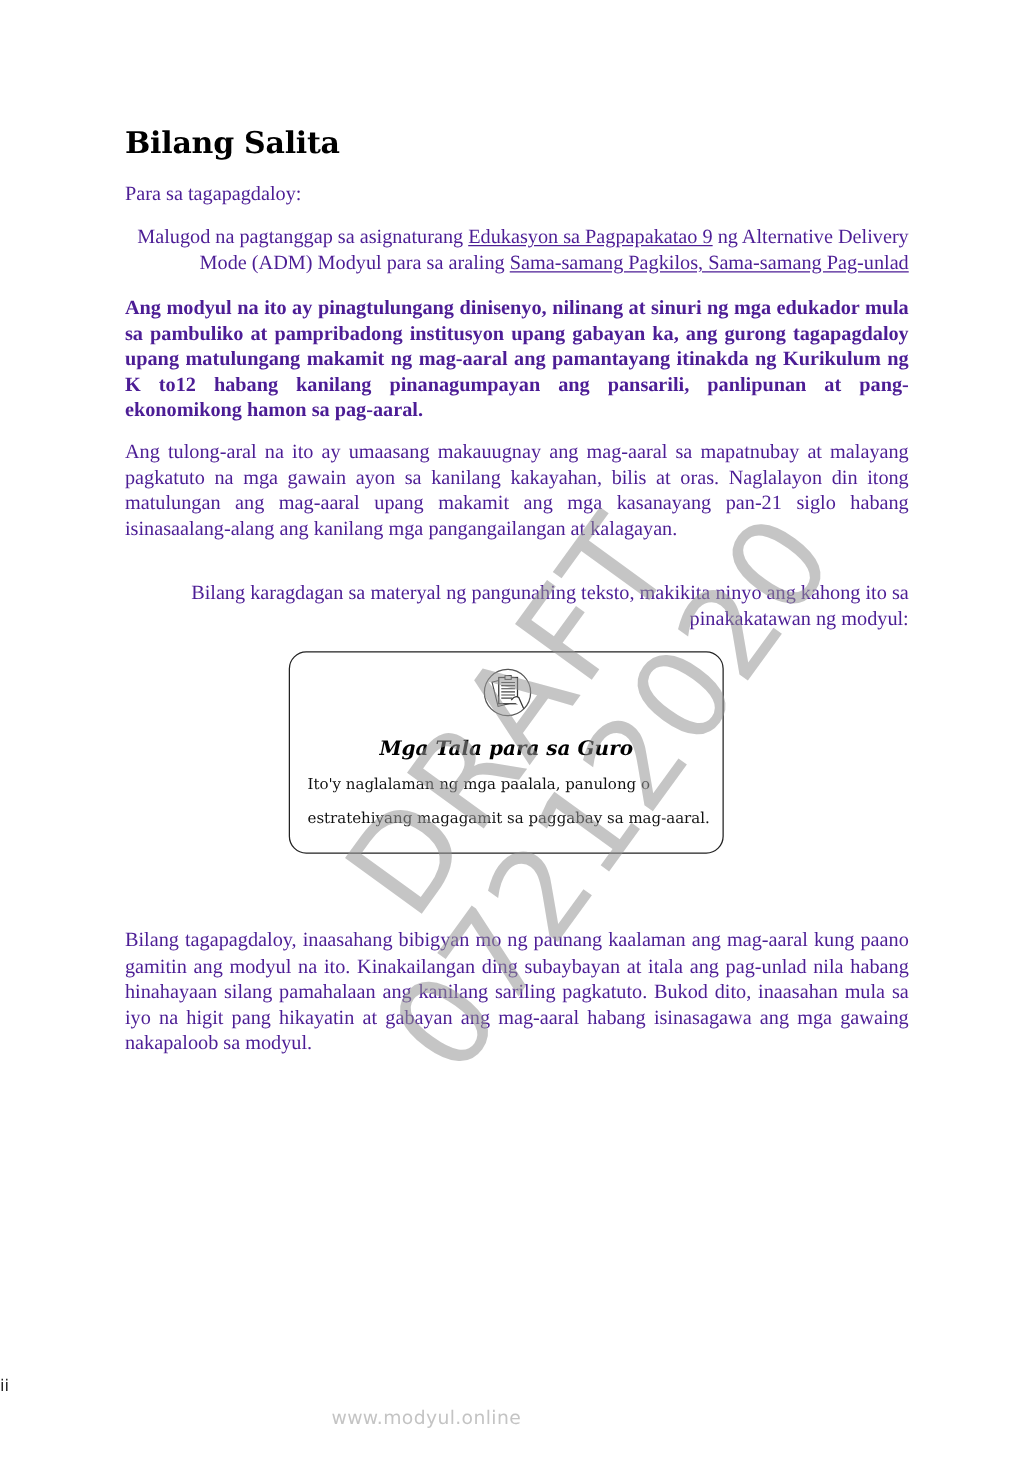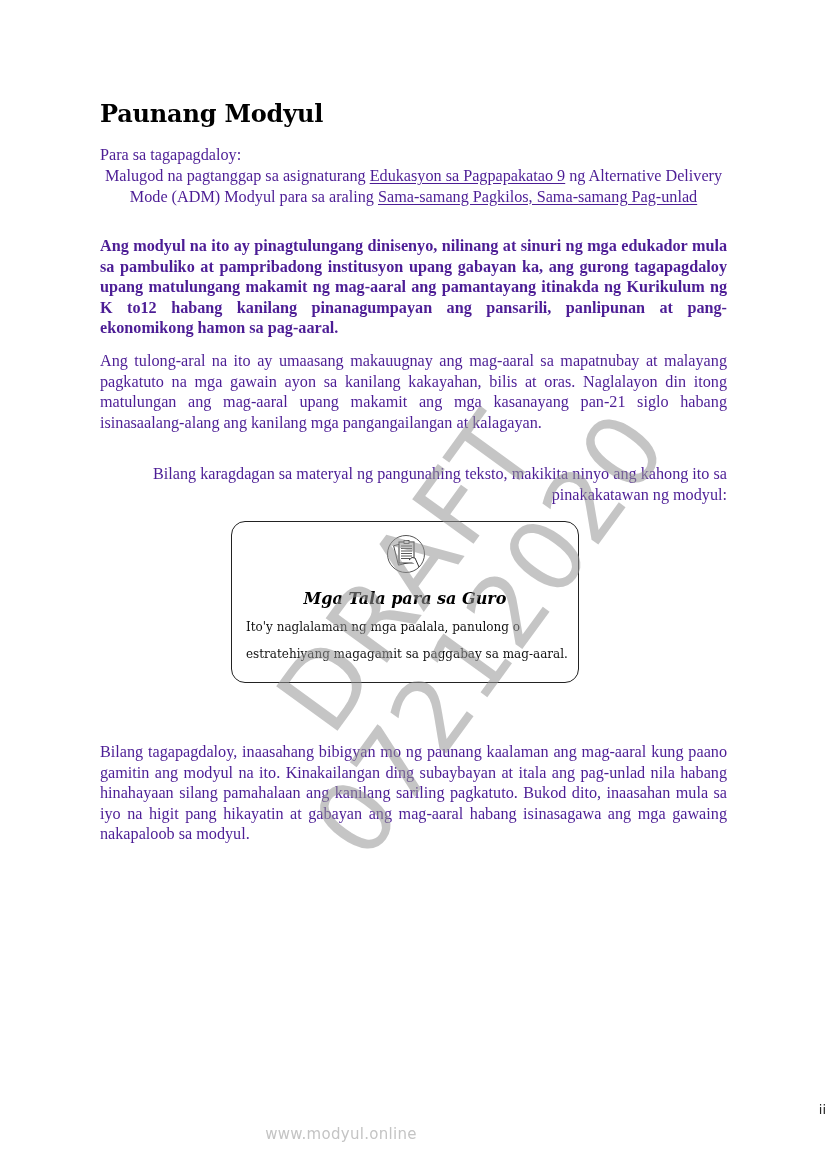--- a/index.html
+++ b/index.html
@@ -31,21 +31,21 @@
     left: 100px;
     width: 627px;
     margin: 0;
     font-family: "Liberation Serif", "DejaVu Serif", serif;
     font-size: 16.2px;
     line-height: 20.6px;
     text-align: justify;
     color: #4c1d95;
   }
   .p-greet { top: 145px; }
-  .p-intro { top: 166px; text-align: center; }
+  .p-intro { top: 179px; text-align: right; }
   .p-1 { top: 236px; font-weight: bold; }
   .p-2 { top: 351px; }
   .p-3 { top: 464px; text-align: right; }
   .p-4 { top: 742px; }
   .u { text-decoration: underline; text-underline-offset: 2px; }
 
   .notebox {
     position: absolute;
     left: 231px;
     top: 521px;
@@ -107,41 +107,41 @@
     font-size: 100px;
     transform: rotate(-54deg);
     letter-spacing: 1px;
   }
 
   .page-number {
     position: absolute;
     left: 0;
     width: 826px;
     top: 1102px;
-    text-align: right;
+    text-align: left;
     font-family: "DejaVu Sans", sans-serif;
     font-size: 13px;
     color: #222;
   }
   .site-footer {
     position: absolute;
     left: 0;
     width: 682px;
     top: 1125px;
     text-align: center;
     font-family: "DejaVu Sans", sans-serif;
     font-size: 15px;
     letter-spacing: 0.3px;
     color: #c4c4c4;
   }
 </style>
 </head>
 <body>
 
-<h1 class="title">Paunang Modyul</h1>
+<h1 class="title">Bilang Salita</h1>
 
 <p class="para p-greet">Para sa tagapagdaloy:</p>
 
 <p class="para p-intro"><span>Malugod na pagtanggap sa asignaturang </span><span class="u">Edukasyon sa Pagpapakatao 9</span><span> ng Alternative Delivery Mode (ADM) Modyul para sa araling </span><span class="u">Sama-samang Pagkilos, Sama-samang Pag-unlad</span></p>
 
 <p class="para p-1">Ang modyul na ito ay pinagtulungang dinisenyo, nilinang at sinuri ng mga edukador mula sa pambuliko at pampribadong institusyon upang gabayan ka, ang gurong tagapagdaloy upang matulungang makamit ng mag-aaral ang pamantayang itinakda ng Kurikulum ng K to12 habang kanilang pinanagumpayan ang pansarili, panlipunan at pang-ekonomikong hamon sa pag-aaral.</p>
 <p class="para p-2">Ang tulong-aral na ito ay umaasang makauugnay ang mag-aaral sa mapatnubay at malayang pagkatuto na mga gawain ayon sa kanilang kakayahan, bilis at oras. Naglalayon din itong matulungan ang mag-aaral upang makamit ang mga kasanayang pan-21 siglo habang isinasaalang-alang ang kanilang mga pangangailangan at kalagayan.</p>
 <p class="para p-3">Bilang karagdagan sa materyal ng pangunahing teksto, makikita ninyo ang kahong ito sa pinakakatawan ng modyul:</p>
 
 <div class="notebox">

